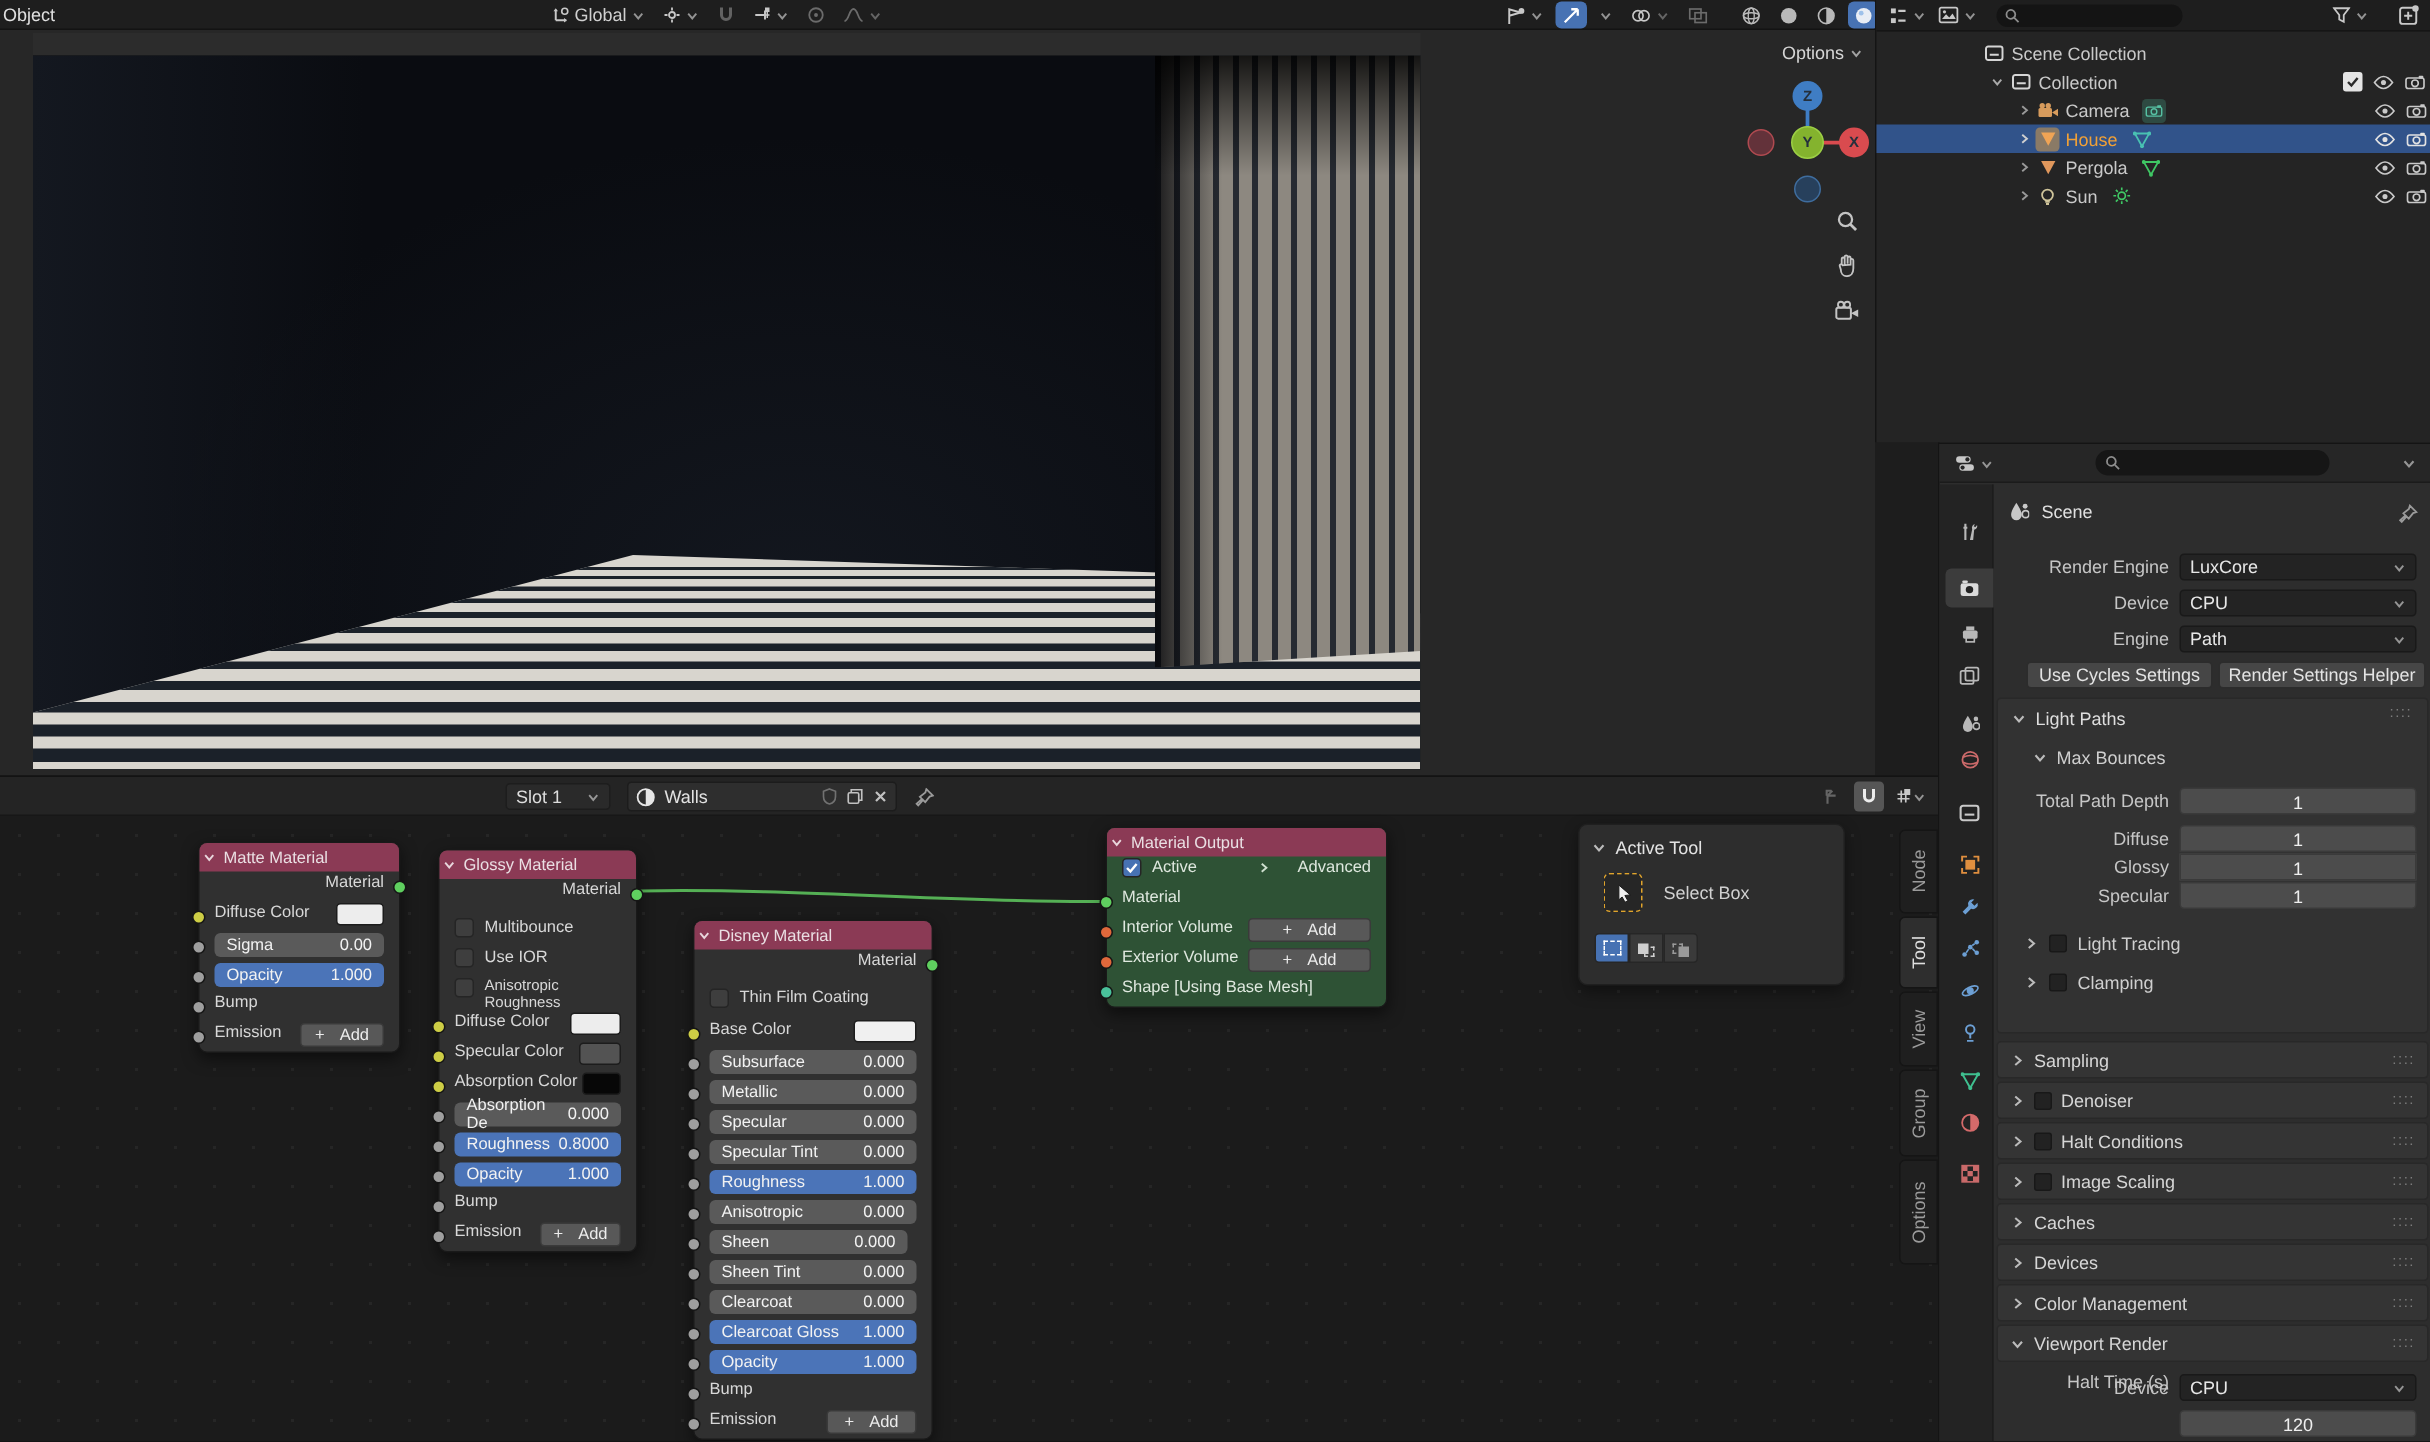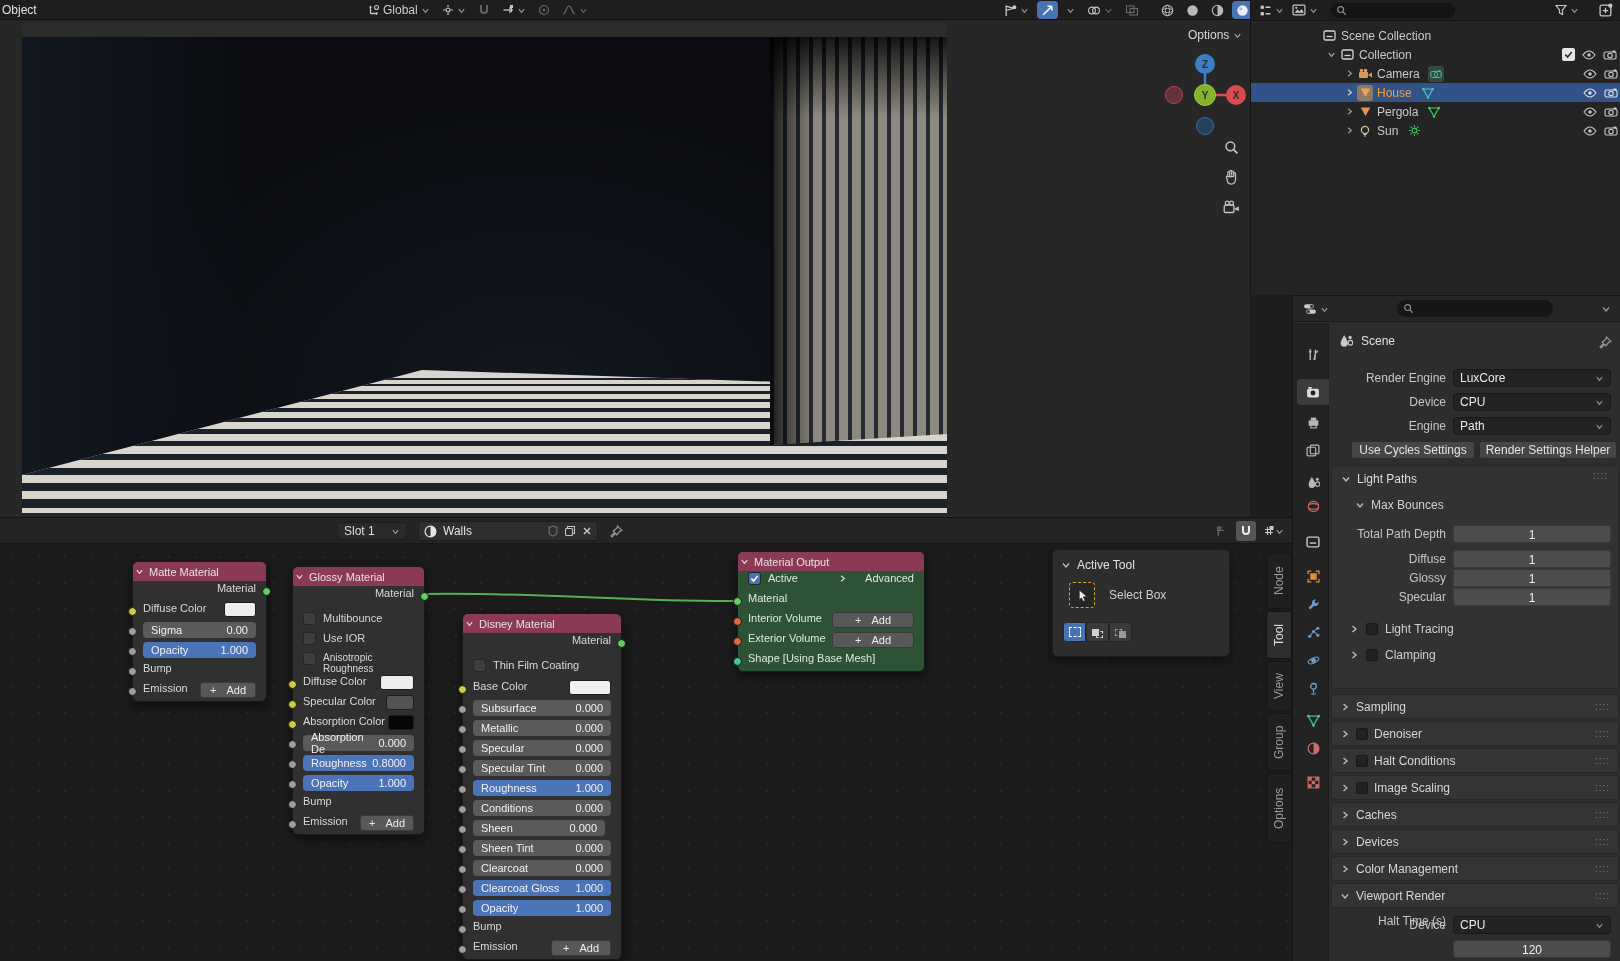--- a/index.html
+++ b/index.html
@@ -911,21 +911,21 @@
       <div class="nrow">
           <span class="sock l sg"></span>
           <div class="nslider blue">
             <span>Roughness</span>
             <span>1.000</span>
           </div>
         </div>
       <div class="nrow">
           <span class="sock l sg"></span>
           <div class="nslider">
-            <span>Conditions</span>
+            <span>Anisotropic</span>
             <span>0.000</span>
           </div>
         </div>
       <div class="nrow" style="padding-right:16px">
           <span class="sock l sg"></span>
           <div class="nslider">
             <span>Sheen</span>
             <span>0.000</span>
           </div>
         </div>

